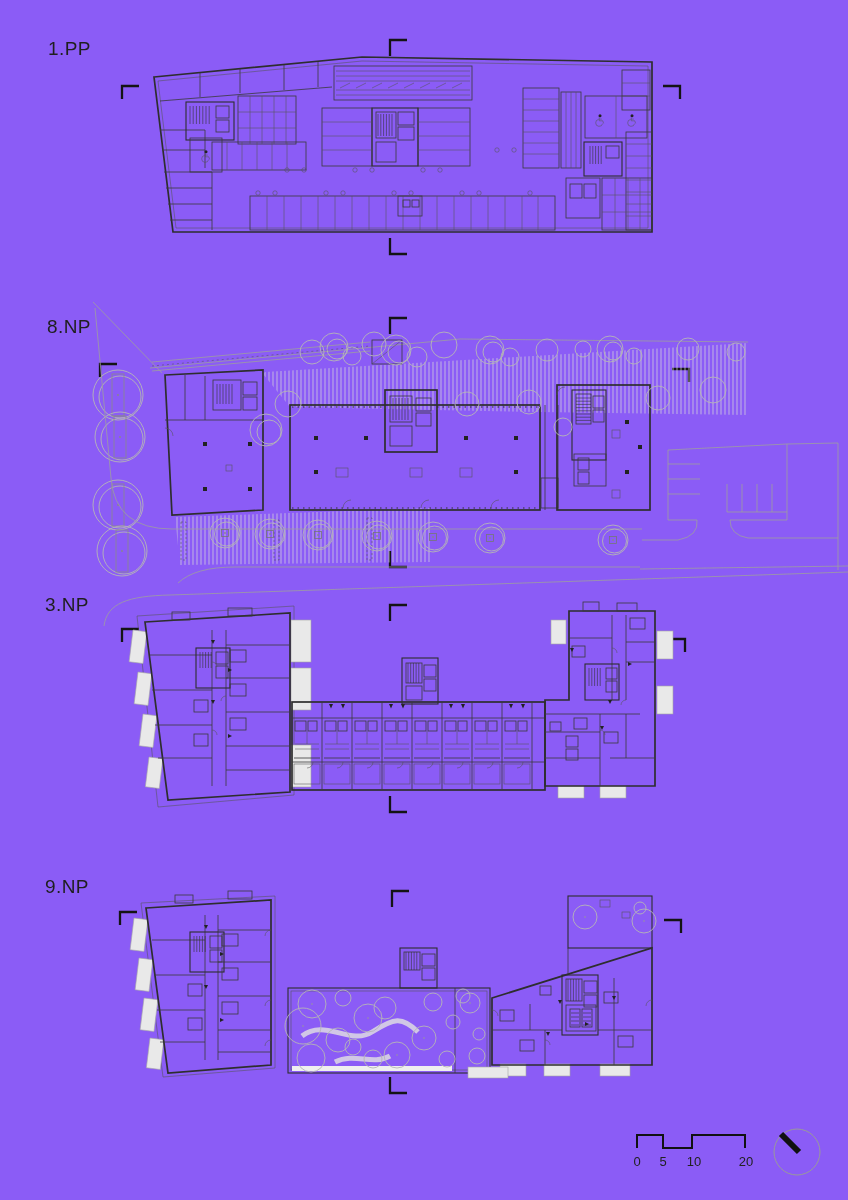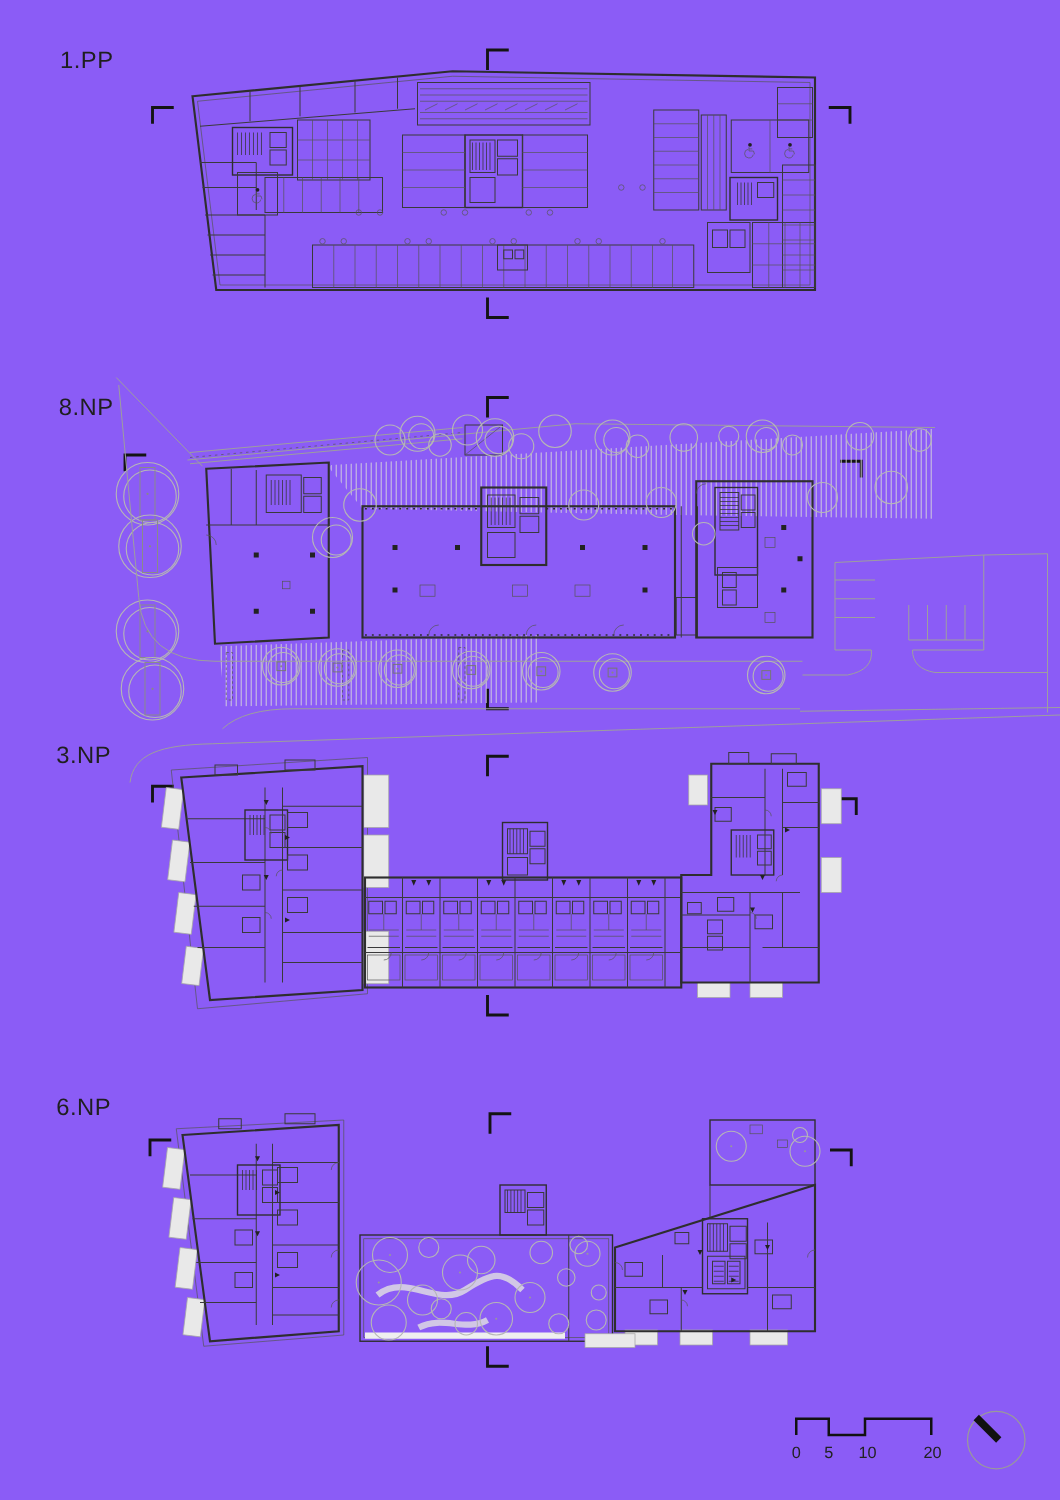--- a/index.html
+++ b/index.html
@@ -25,21 +25,21 @@
   .pathline{fill:none;stroke:#e2e2e2;stroke-width:5;opacity:.8}
 </style>
 </head>
 <body>
 
 <div class="sheet">
 
   <div class="floor-label" id="lbl-1pp">1.PP</div>
   <div class="floor-label" id="lbl-1np">8.NP</div>
   <div class="floor-label" id="lbl-7np">3.NP</div>
-  <div class="floor-label" id="lbl-9np">6.NP</div>
+  <div class="floor-label" id="lbl-9np">9.NP</div>
 
   <svg width="848" height="1200" viewBox="0 0 848 1200">
     <defs>
       <pattern id="ph" width="4" height="4" patternUnits="userSpaceOnUse">
         <path d="M1,0 V4" stroke="#dadada" stroke-width="1"></path>
       </pattern>
       <g id="wc">
         <circle cx="0" cy="-4.2" r="1.5" fill="#222"></circle>
         <path class="t" stroke-width=".9" d="M-0.8,-2.4 L-0.8,0.8 L2.8,0.8 L3.6,3.4 M-0.8,-0.9 L1.8,-0.9"></path>
         <path class="t" stroke-width=".9" d="M-1.4,-0.6 A3.5,3.5 0 1 0 2.6,3.6"></path>

